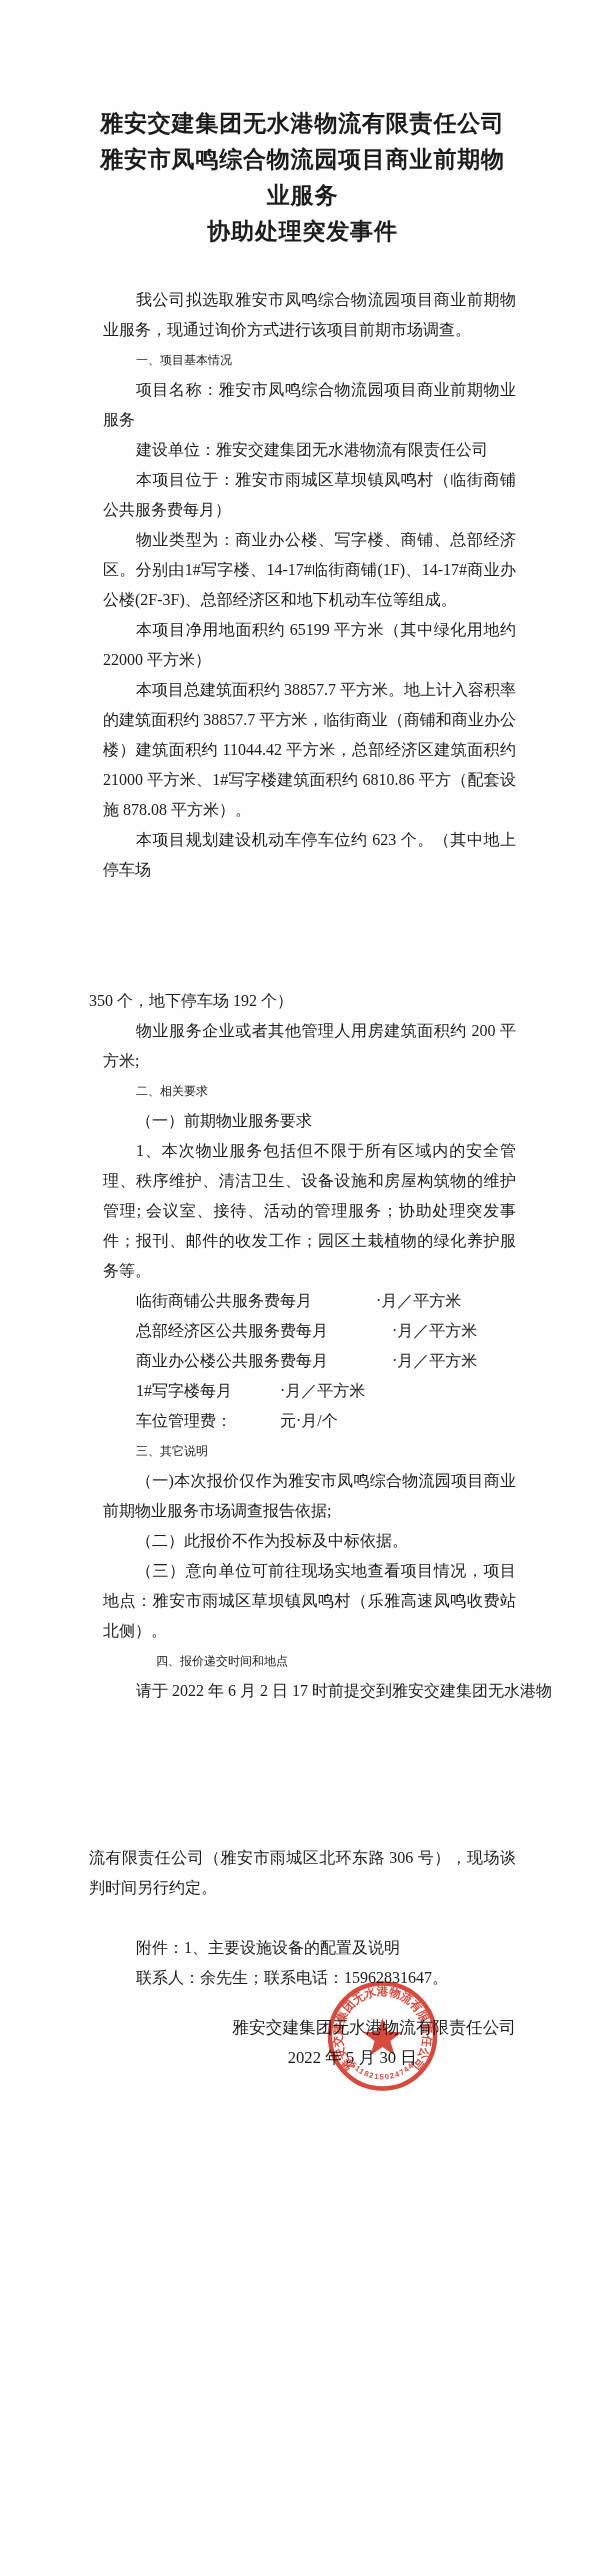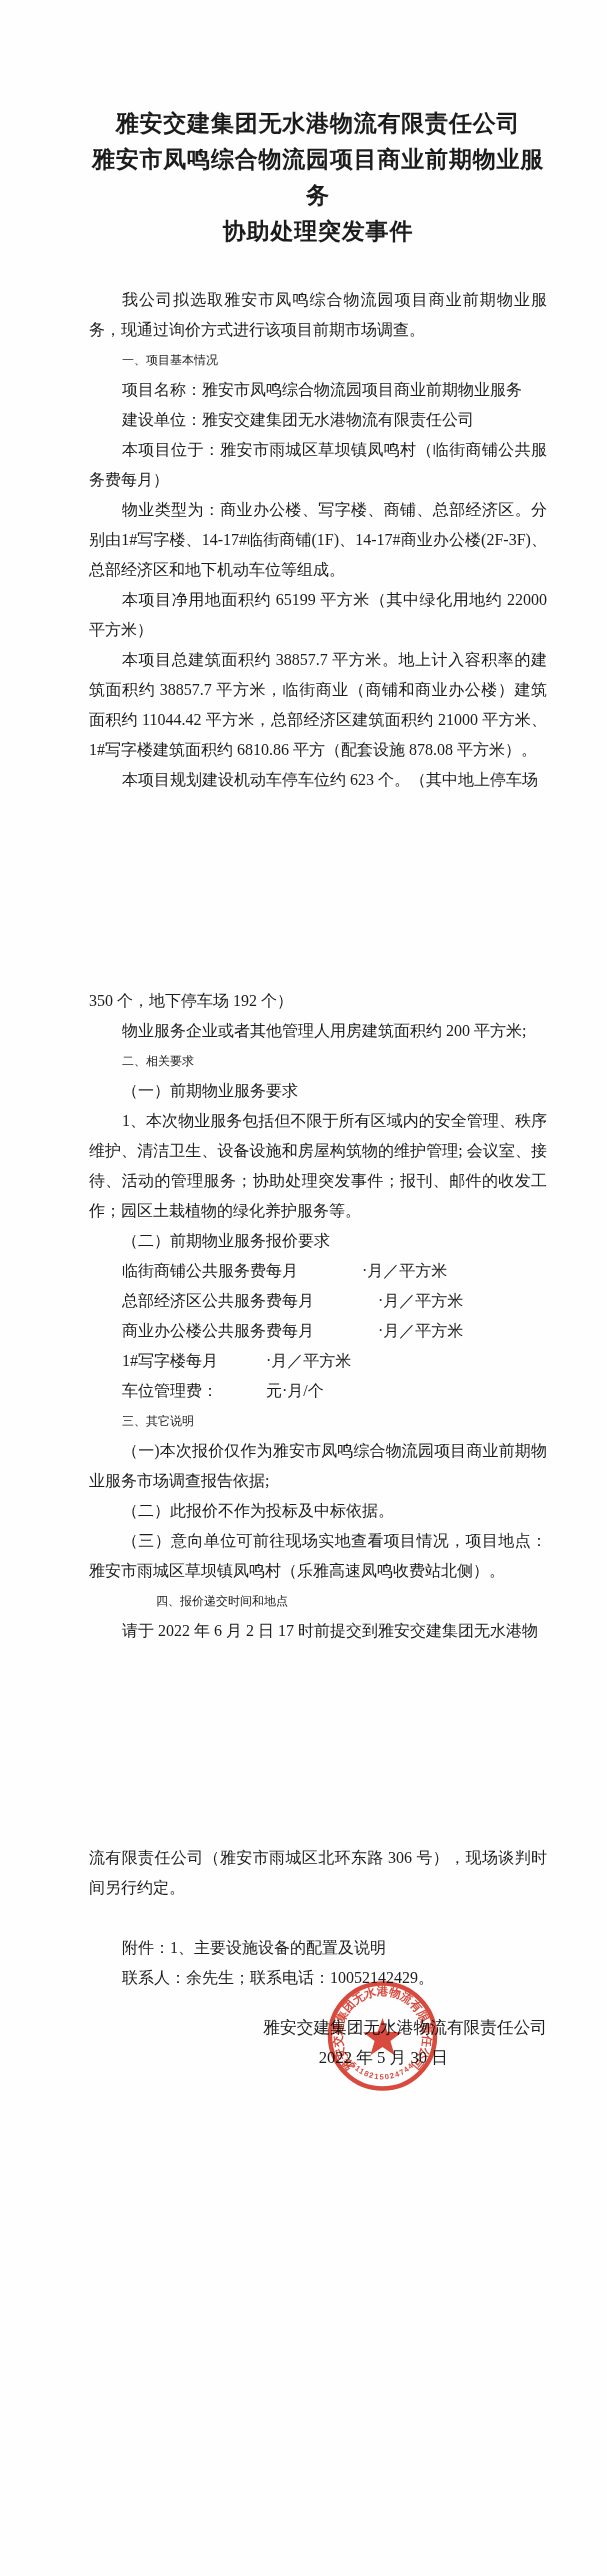--- a/index.html
+++ b/index.html
@@ -9,39 +9,39 @@
     height:2576px;
     background:#fefefe;
     overflow:hidden;
     font-family:"Liberation Serif","DejaVu Serif",serif;
     color:#1c1c1c;
   }
   .sec{
     position:absolute;
     left:0; right:0;
     padding-left:89px;
-    padding-right:61px;
+    padding-right:92px;
   }
   .sec1{top:106px;}
   .sec2{top:986px;}
   .sec3{top:1843px;}
   .doc-title{
     text-align:center;
     font-weight:bold;
     font-size:23px;
     line-height:36px;
     letter-spacing:0.8px;
   }
   p{
     margin:0;
     font-size:16px;
     line-height:30px;
     text-align:justify;
   }
-  .indent{text-indent:33px;}
+  .indent{text-indent:33px;margin-left:14px;}
   .indent4{text-indent:67px;}
   .noindent{text-indent:0;}
   .head{
     font-family:"Liberation Sans","DejaVu Sans",sans-serif;
     font-weight:normal;
     font-size:12px;
   }
   .intro{margin-top:35px;}
   .nowrap{white-space:nowrap;}
   .gap-above{margin-top:30px;}
@@ -90,40 +90,39 @@
     <p class="indent">本项目总建筑面积约 38857.7 平方米。地上计入容积率的建筑面积约 38857.7 平方米，临街商业（商铺和商业办公楼）建筑面积约 11044.42 平方米，总部经济区建筑面积约 21000 平方米、1#写字楼建筑面积约 6810.86 平方（配套设施 878.08 平方米）。</p>
     <p class="indent">本项目规划建设机动车停车位约 623 个。（其中地上停车场</p>
   </div>
 
   <div class="sec sec2">
     <p class="noindent">350 个，地下停车场 192 个）</p>
     <p class="indent">物业服务企业或者其他管理人用房建筑面积约 200 平方米;</p>
     <p class="indent head">二、相关要求</p>
     <p class="indent">（一）前期物业服务要求</p>
     <p class="indent">1、本次物业服务包括但不限于所有区域内的安全管理、秩序维护、清洁卫生、设备设施和房屋构筑物的维护管理; 会议室、接待、活动的管理服务；协助处理突发事件；报刊、邮件的收发工作；园区土栽植物的绿化养护服务等。</p>
-    <p class="indent">（二）前期物业服务报价要求</p>
 
     <p class="indent">临街商铺公共服务费每月　　　　·月／平方米</p>
     <p class="indent">总部经济区公共服务费每月　　　　·月／平方米</p>
     <p class="indent">商业办公楼公共服务费每月　　　　·月／平方米</p>
     <p class="indent">1#写字楼每月　　　·月／平方米</p>
     <p class="indent">车位管理费：　　　元·月/个</p>
 
     <p class="indent head">三、其它说明</p>
     <p class="indent">（一)本次报价仅作为雅安市凤鸣综合物流园项目商业前期物业服务市场调查报告依据;</p>
     <p class="indent">（二）此报价不作为投标及中标依据。</p>
     <p class="indent">（三）意向单位可前往现场实地查看项目情况，项目地点：雅安市雨城区草坝镇凤鸣村（乐雅高速凤鸣收费站北侧）。</p>
     <p class="indent4 head">四、报价递交时间和地点</p>
     <p class="indent nowrap">请于 2022 年 6 月 2 日 17 时前提交到雅安交建集团无水港物</p>
   </div>
 
   <div class="sec sec3">
     <p class="noindent">流有限责任公司（雅安市雨城区北环东路 306 号），现场谈判时间另行约定。</p>
     <p class="indent gap-above">附件：1、主要设施设备的配置及说明</p>
-    <p class="indent">联系人：余先生；联系电话：10052142429。</p>
+    <p class="indent">联系人：余先生；联系电话：15962831647。</p>
 
     <div class="sig-block">
       <p class="sig-company">雅安交建集团无水港物流有限责任公司</p>
       <p class="sig-date">2022 年 5 月 30 日</p>
 
       <svg class="seal" viewBox="0 0 200 200" xmlns="http://www.w3.org/2000/svg">
         <defs>
           <path id="sealTopArc" d="M 58.9,149 A 64,64 0 1 1 141.1,149" fill="none"></path>
           <path id="sealBottomArc" d="M 42.3,136 A 68,68 0 0 0 157.7,136" fill="none"></path>
         </defs>

